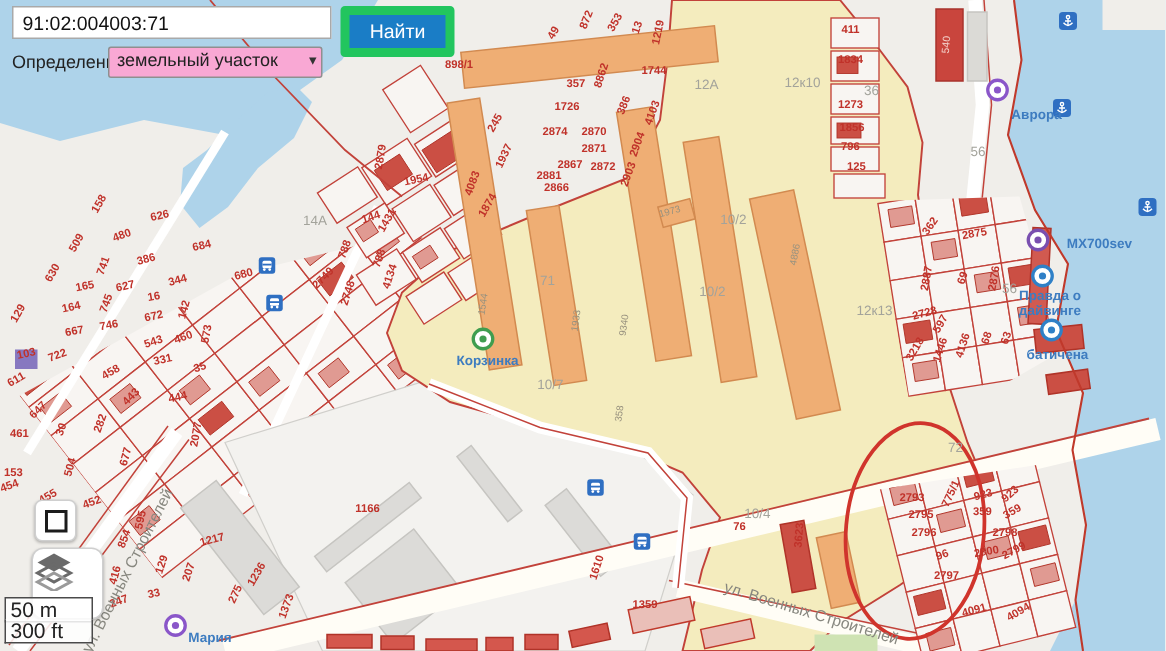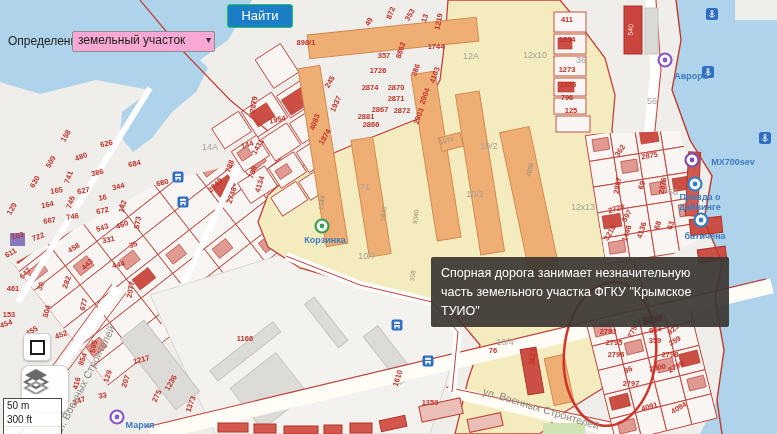--- a/index.html
+++ b/index.html
@@ -14,38 +14,38 @@
   text.s{fill:#87877f;font-size:10.5px;}
   text.bn{fill:#98927f;font-size:6.5px;}
   text.w{fill:#f3d0ca;font-size:7px;}
   .cell{fill:#f8f5f2;stroke:#c2423a;stroke-width:.9;}
   .bld{stroke:#b03328;stroke-width:.6;}
   
   .srch{position:absolute;left:8px;top:4px;width:205px;height:20px;border:1px solid #a9a9a9;
         background:#fff;font-size:13px;color:#111;padding:0 0 0 6px;outline:none;
         font-family:"Liberation Sans",sans-serif;}
   .findbtn{position:absolute;left:227px;top:4px;width:64px;height:22px;background:#1a7dc6;
-        color:#fff;font-size:13px;border:1px solid #22c55e;border-radius:3px;text-align:center;
+        color:#fff;font-size:13px;border:6px solid #22c55e;border-radius:3px;text-align:center;
         line-height:21px;cursor:pointer;}
   .defrow{position:absolute;left:8px;top:32px;height:18px;font-size:12px;color:#222;}
   .defrow .lbl{display:inline-block;vertical-align:top;padding-top:2px;}
   .selbox{position:absolute;left:72px;top:31px;width:120px;height:18px;background:#f9a8d4;
         border:1px solid #8f8f8f;border-radius:2px;font-size:12px;color:#222;
         padding:1px 16px 0 5px;cursor:pointer;white-space:nowrap;}
   .selbox .chev{position:absolute;right:3px;top:2px;font-size:10px;color:#333;}
   .tooltip{position:absolute;left:431px;top:257px;width:278px;background:rgba(59,55,51,.93);
         color:#fff;font-size:12.5px;line-height:1.5;padding:7px 10px;border-radius:2px;}
   .ctrl{position:absolute;background:#fff;border:1px solid #cfcfcf;border-radius:5px;
         box-shadow:0 1px 2px rgba(0,0,0,.25);display:flex;align-items:center;
         justify-content:center;cursor:pointer;}
   #extentBtn{left:23px;top:333px;width:26px;height:26px;}
   #extentBtn .sq{width:11px;height:11px;border:2.5px solid #1c1c1c;}
   #layersBtn{left:21px;top:365px;width:46px;height:46px;border-radius:8px;}
   .scale{position:absolute;left:3px;width:54px;height:15px;background:rgba(255,255,255,.85);
-        border:1px solid #4a4a4a;font-size:10px;color:#222;padding:0 0 12px 3px;line-height:14px;}
+        border:1px solid #4a4a4a;font-size:14px;color:#222;padding:0 0 0 3px;line-height:14px;}
   #scaleM{top:398px;}  #scaleF{top:413px;border-top:none;}
 </style>
 </head>
 <body>
 
 <div id="stage">
 
 <svg id="map" width="777" height="434" viewBox="0 0 777 434">
   <defs>
     <clipPath id="clipL">
@@ -639,32 +639,30 @@
         <text x="700" y="200" class="b">Правда о</text>
         <text x="700" y="210" class="b">дайвинге</text>
         <text x="705" y="239" class="b">батичена</text>
         <text x="325" y="243" class="b">Корзинка</text>
         <text x="140" y="428" class="b">Мария</text>
         <text x="88" y="382" class="s" transform="rotate(-63 88 382)">ул. Военных Строителей</text>
         <text x="540" y="412" class="s" transform="rotate(17 540 412)">ул. Военных Строителей</text>
       </g>
 </svg>
 
+<input class="srch" readonly="" value="91:02:004003:71" style="">
 <div class="findbtn">Найти</div>
 <div class="defrow">
   <span class="lbl">Определение:</span>
 </div>
 <div class="selbox">
   <span>земельный участок</span>
   <span class="chev">▾</span>
 </div>
 
-<div class="tooltip">
-  <span>Спорная дорога занимает незначительную часть земельного участка ФГКУ "Крымское ТУИО"</span>
-</div>
 
 <div id="extentBtn" class="ctrl">
   <div class="sq"></div>
 </div>
 <div id="layersBtn" class="ctrl">
   <svg width="28" height="28" viewBox="0 0 28 28">
     <polygon points="14,3 25,9 14,15 3,9" fill="#6a6a6a"></polygon>
     <polygon points="14,10 25,16 14,22 3,16" fill="none" stroke="#6a6a6a" stroke-width="2"></polygon>
     <polygon points="14,16 25,22 14,28 3,22" fill="none" stroke="#9a9a9a" stroke-width="2"></polygon>
   </svg>

